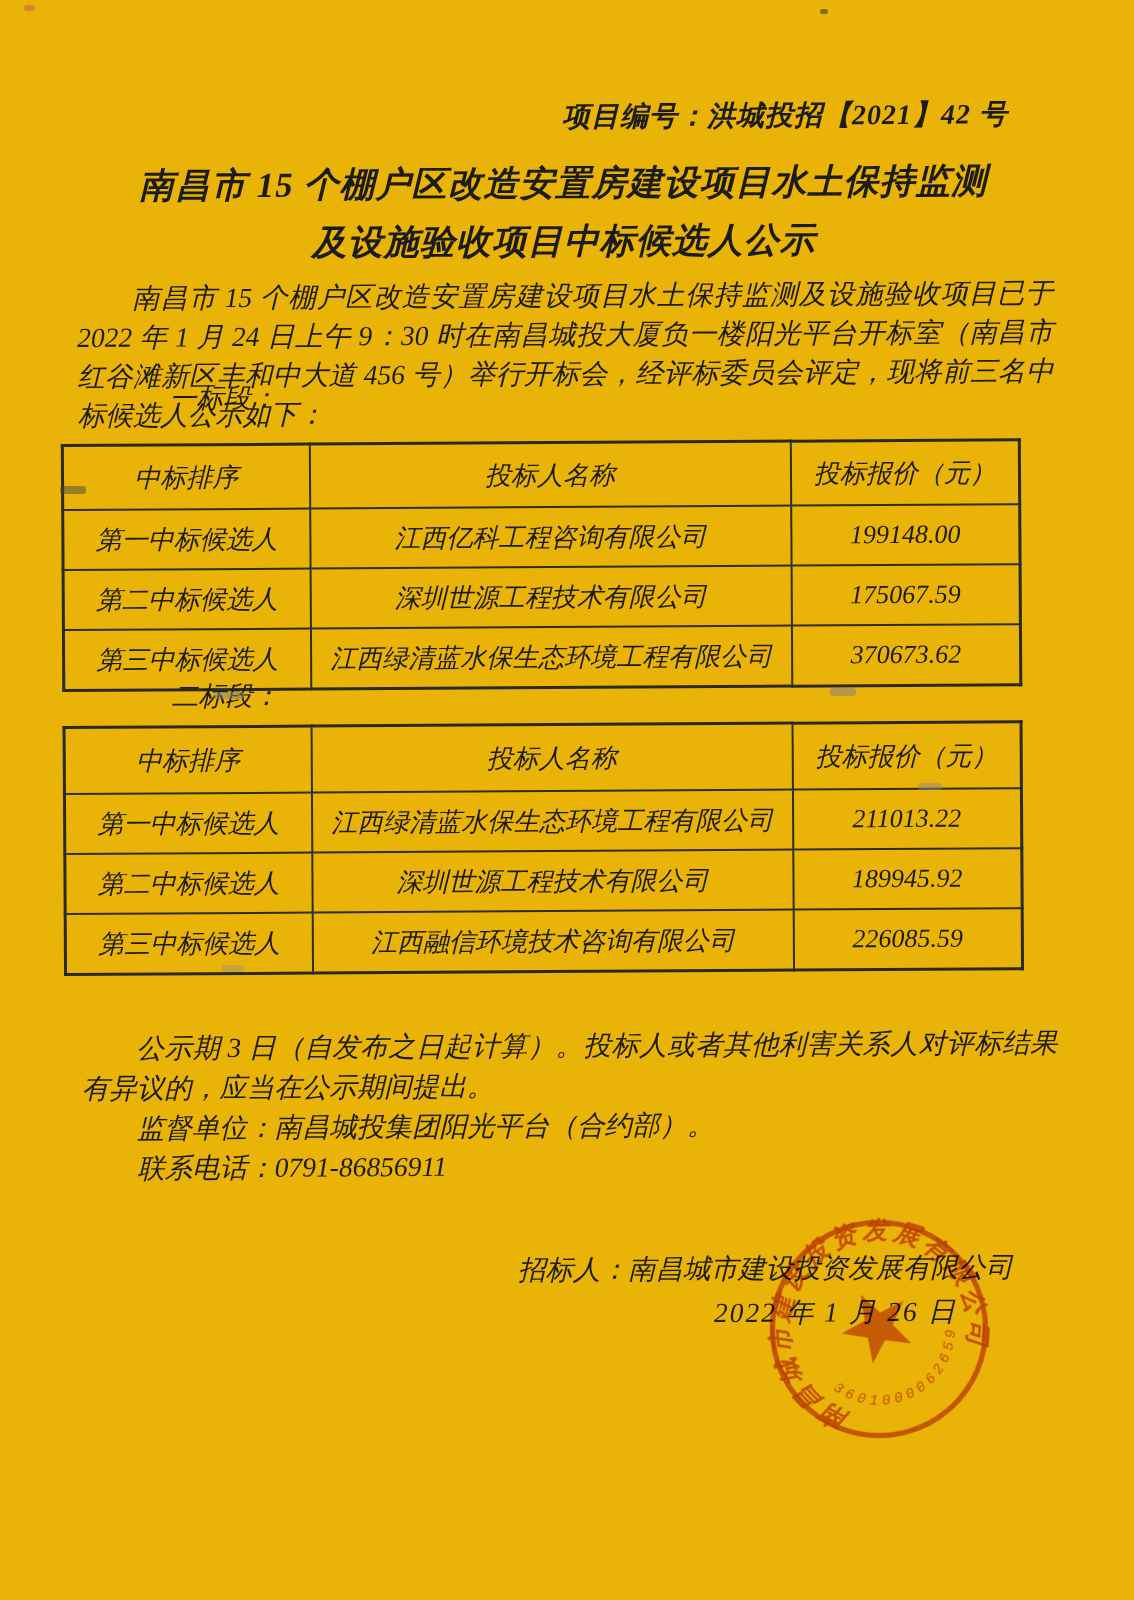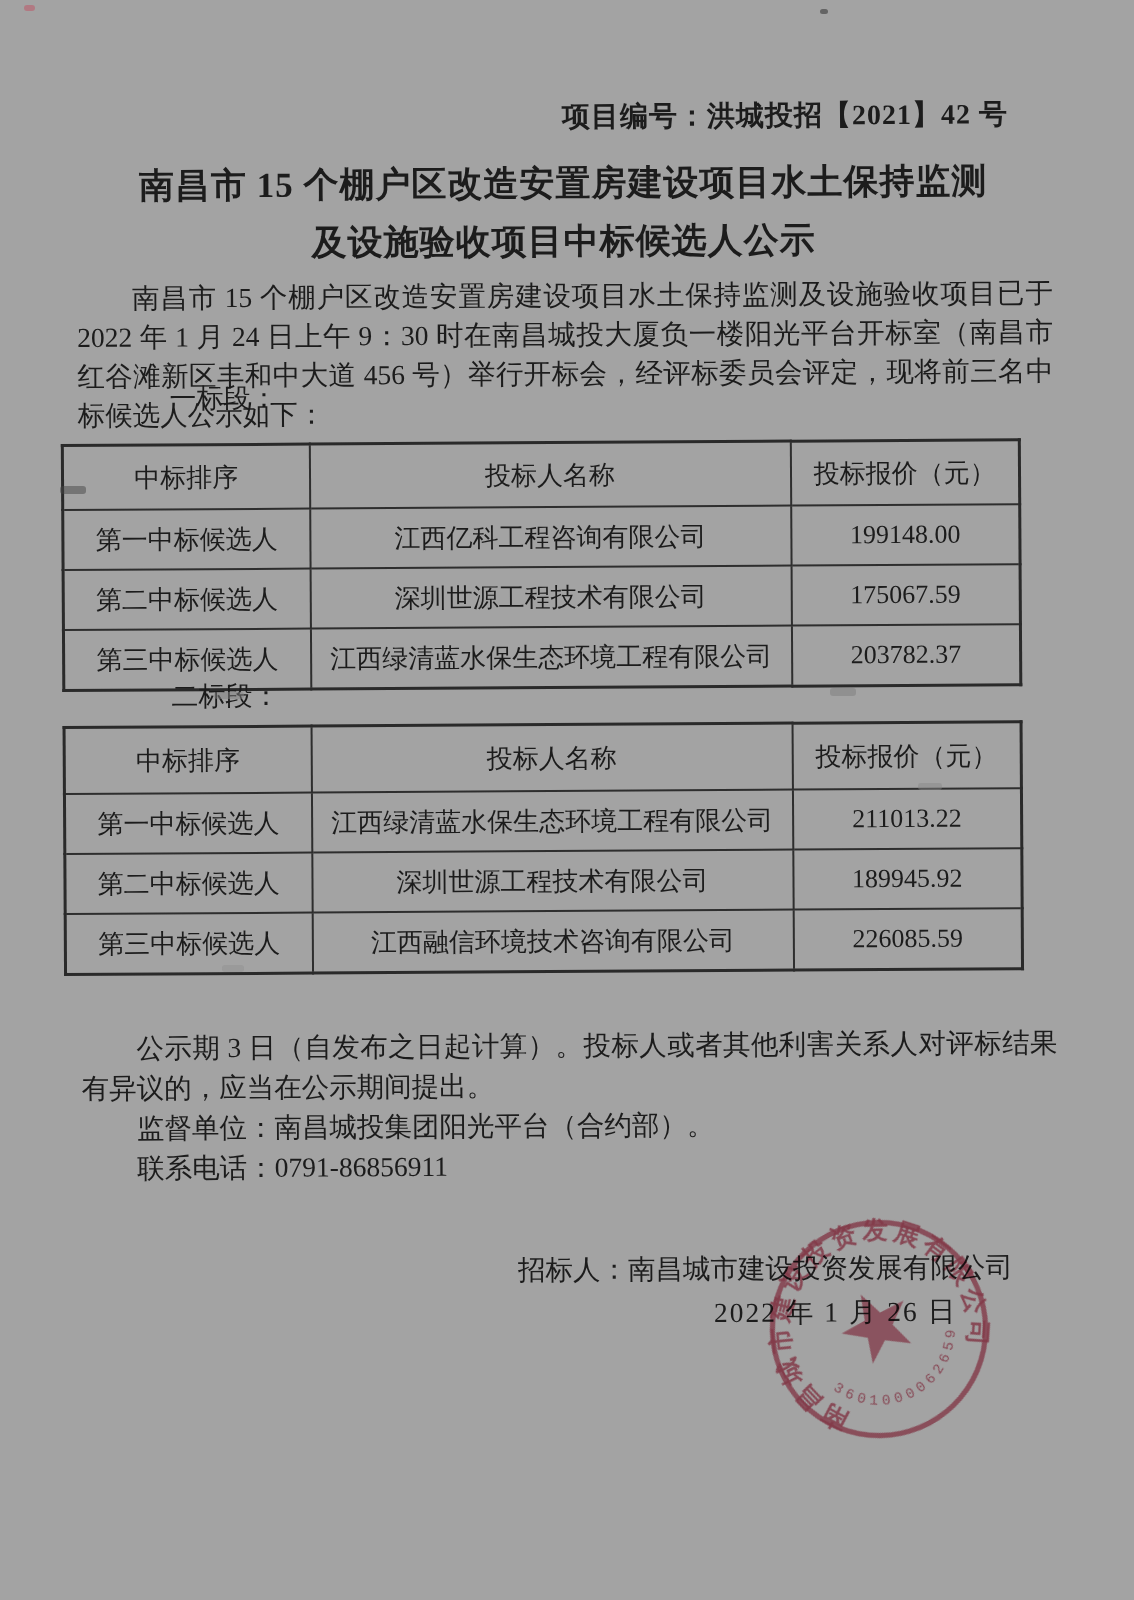--- a/index.html
+++ b/index.html
@@ -1,23 +1,24 @@
 <!DOCTYPE html>
 <html><head>
 <meta charset="utf-8">
 <style>
   html,body{margin:0;padding:0;background:#e8e8e8;}
   .page{
     position:relative;
     width:1134px;height:1600px;
     margin:0 auto;
-    background:#a3a3a3;
+    background:#eab308;
     overflow:hidden;
     font-family:"Liberation Serif","DejaVu Serif",serif;
     color:#1c1c1c;
+    font-style:italic;
   }
   .skew{
     position:absolute;inset:0;
     transform:rotate(-0.35deg);
     transform-origin:50% 50%;
   }
   .doc-number{
     position:absolute;top:98px;right:122px;
     font-size:28px;font-weight:600;letter-spacing:1px;
     white-space:nowrap;
@@ -126,21 +127,21 @@
           <td>199148.00</td>
         </tr>
         <tr>
           <td>第二中标候选人</td>
           <td>深圳世源工程技术有限公司</td>
           <td>175067.59</td>
         </tr>
         <tr>
           <td>第三中标候选人</td>
           <td>江西绿清蓝水保生态环境工程有限公司</td>
-          <td>203782.37</td>
+          <td>370673.62</td>
         </tr>
       </tbody>
     </table>
 
     <div class="section-label s2">二标段：</div>
 
     <table class="bid-table t2">
       <colgroup>
           <col class="c1">
           <col class="c2">

